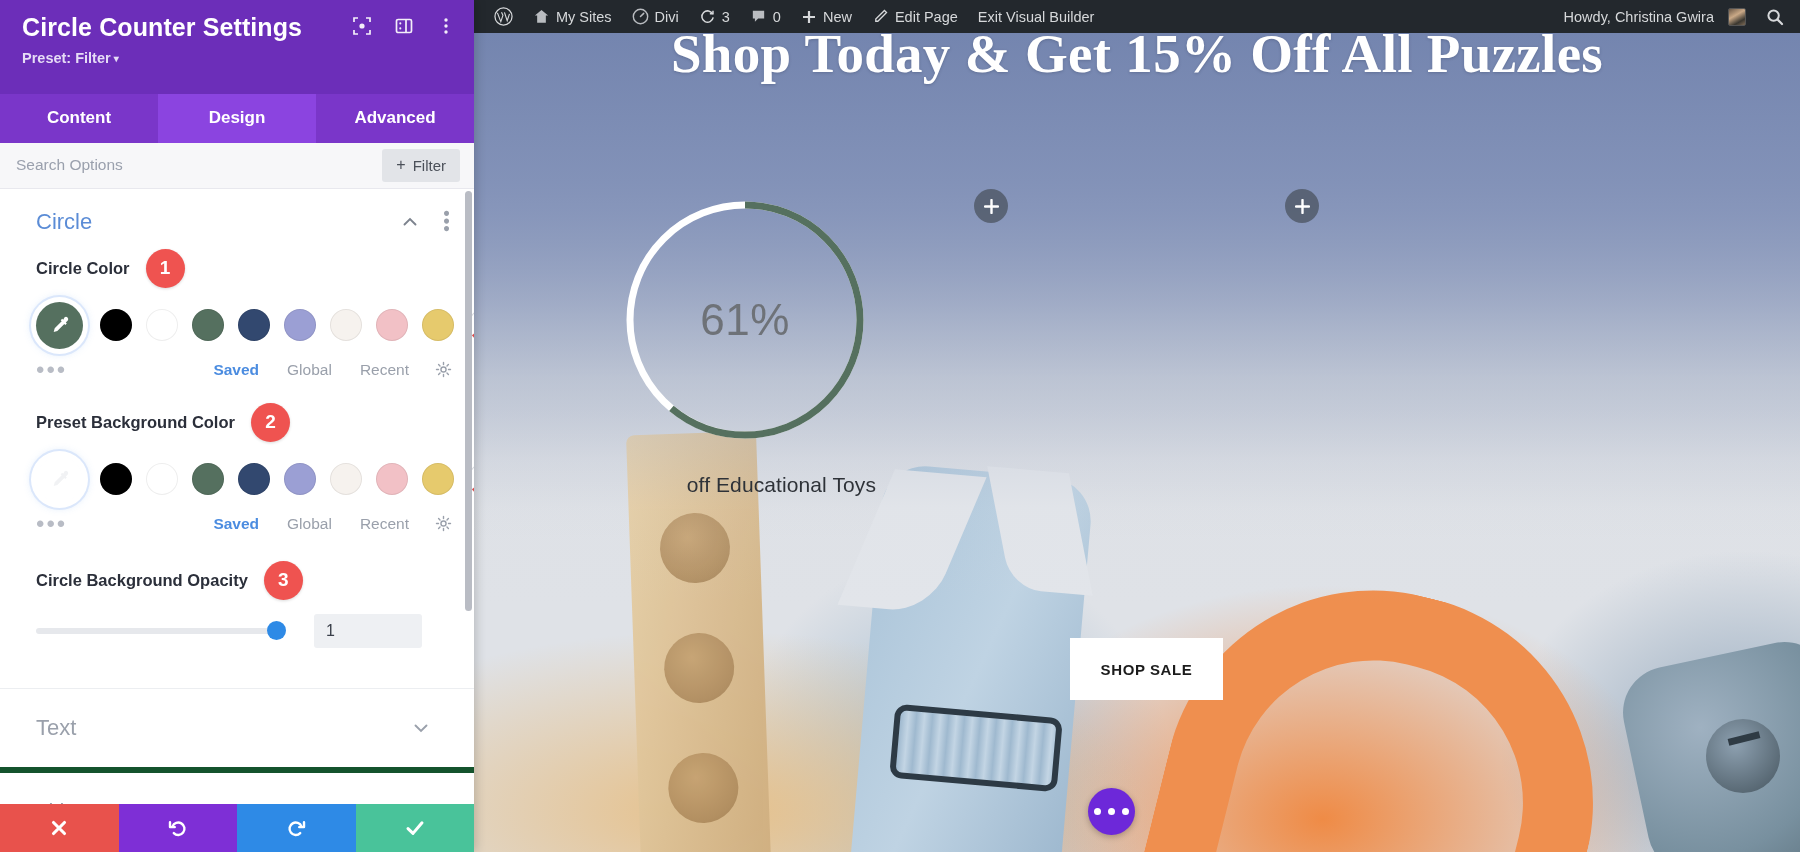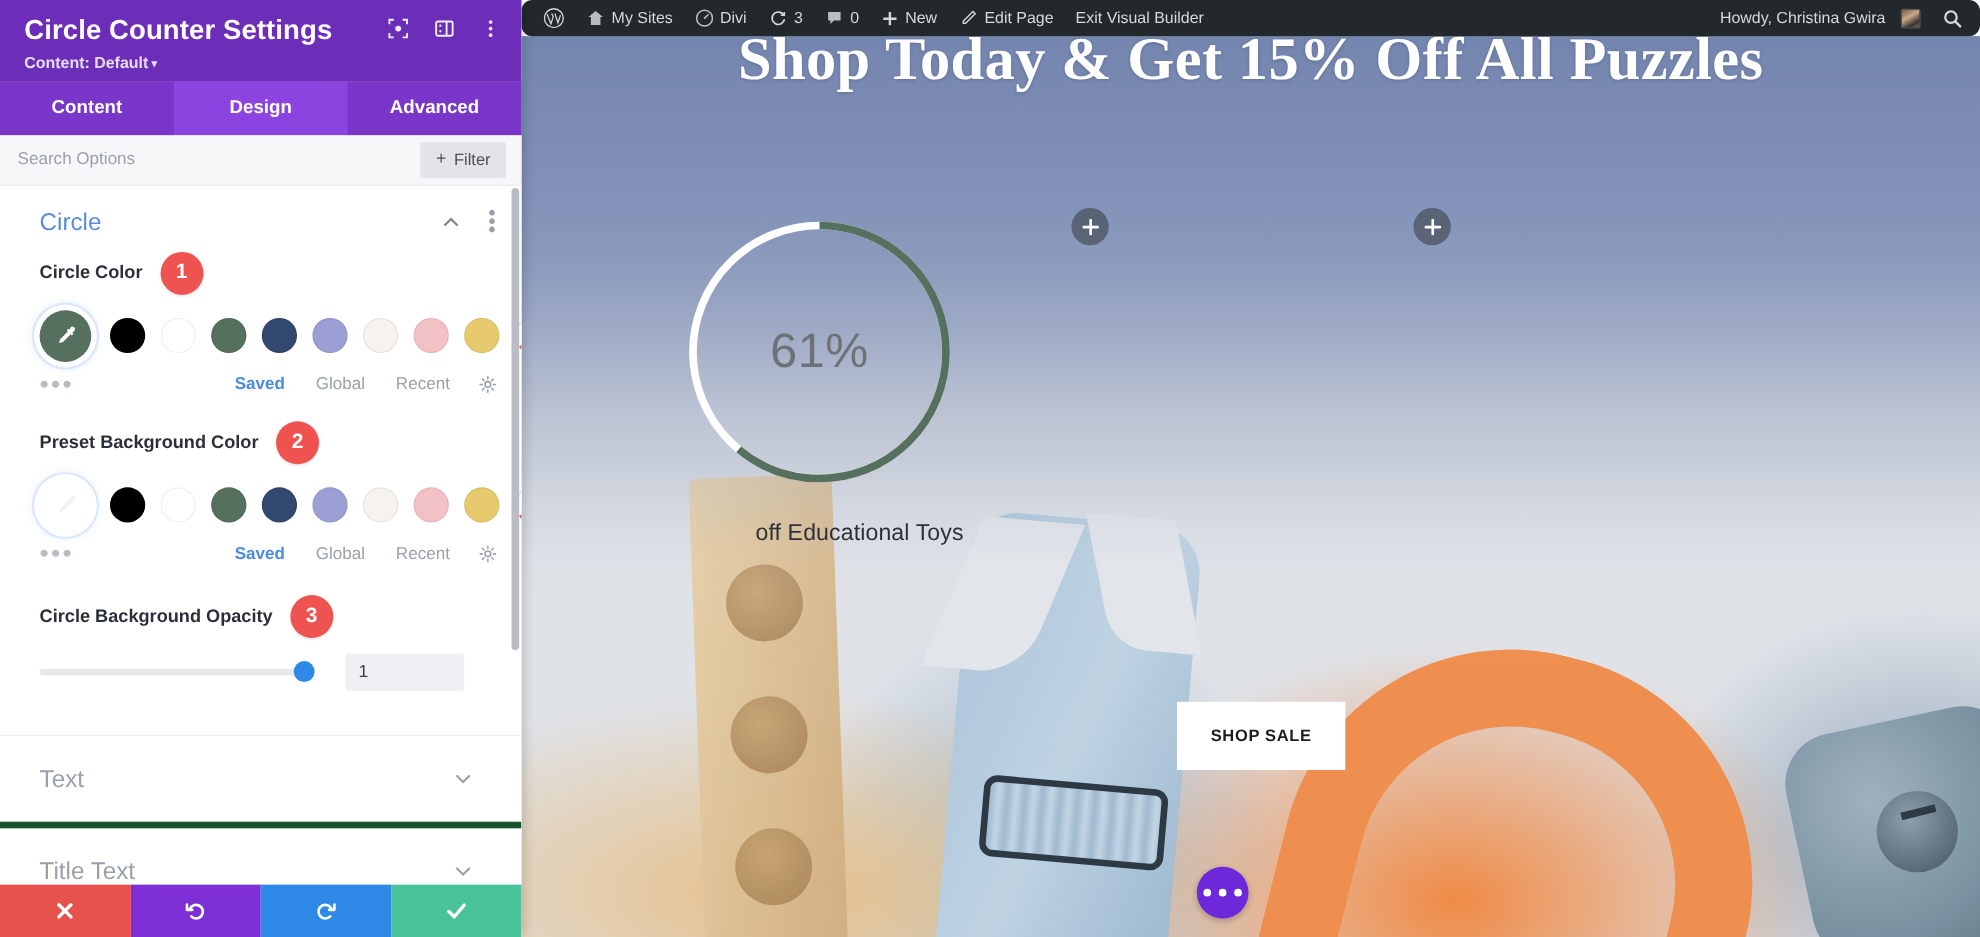--- a/index.html
+++ b/index.html
@@ -10,21 +10,21 @@
   }
   #app { position: relative; width: 1800px; height: 852px; }
 
   
   .panel {
     position: absolute; left: 0; top: 0; width: 474px; height: 852px;
     background: #fff; display: flex; flex-direction: column;
     box-shadow: 2px 0 10px rgba(0,0,0,.18); z-index: 40;
   }
   .panel-head {
-    background: #6c2eb9; color: #fff; padding: 14px 22px 8px 22px;
+    background: #6c2eb9; color: #fff; padding: 14px 22px 28px 22px;
     position: relative; flex: none;
   }
   .panel-title {
     font-size: 25px; font-weight: 700; letter-spacing: .1px; line-height: 1.1;
   }
   .panel-preset {
     font-size: 14.5px; font-weight: 600; margin-top: 8px; color: #e6dcf6;
   }
   .caret-dn { display:inline-block; margin-left:3px; font-size:10px; vertical-align:1px;}
   .head-icons {
@@ -140,21 +140,21 @@
   }
   .fb-cancel { background: #e8524c; }
   .fb-undo   { background: #7e2fd6; }
   .fb-redo   { background: #2e8ae6; }
   .fb-save   { background: #49c39a; }
 
   
   .adminbar {
     position: absolute; left: 474px; top: 0; right: 0; height: 33px;
     background: #23282d; color: #d6d8da; display: flex; align-items: center;
-    font-size: 14.5px; z-index: 30; padding: 0 6px 0 10px; border-radius: 10px;
+    font-size: 14.5px; z-index: 30; padding: 0 6px 0 10px;
   }
   .ab-item {
     display: flex; align-items: center; gap: 6px; padding: 0 10px;
     height: 33px; cursor: pointer; white-space: nowrap; color: #d6d8da;
   }
   .ab-ico { display:flex; align-items:center; }
   .ab-right { margin-left: auto; display: flex; align-items: center; }
   .ab-avatar {
     width: 18px; height: 18px; border-radius: 2px; margin-left: 8px;
     background: linear-gradient(150deg,#6d5a48 0%,#caa987 40%,#3a3730 75%,#7d6a55 100%);
@@ -399,21 +399,21 @@
         </span>
       </div>
     </div>
   </div>
 
   <div class="panel">
 
     <div class="panel-head">
       <div class="panel-title">Circle Counter Settings</div>
       <div class="panel-preset">
-        <span>Content: Default</span><span class="caret-dn">▾</span>
+        <span>Preset: Filter</span><span class="caret-dn">▾</span>
       </div>
       <div class="head-icons">
         <span class="hicon">
           <svg width="20" height="20" viewBox="0 0 20 20">
               <path d="M2 6V2h4M18 6V2h-4M2 14v4h4M18 14v4h-4" fill="none" stroke="#fff" stroke-width="1.7"></path>
               <circle cx="10" cy="10" r="2.6" fill="#fff"></circle>
             </svg>
         </span>
         <span class="hicon">
           <svg width="20" height="20" viewBox="0 0 20 20">

